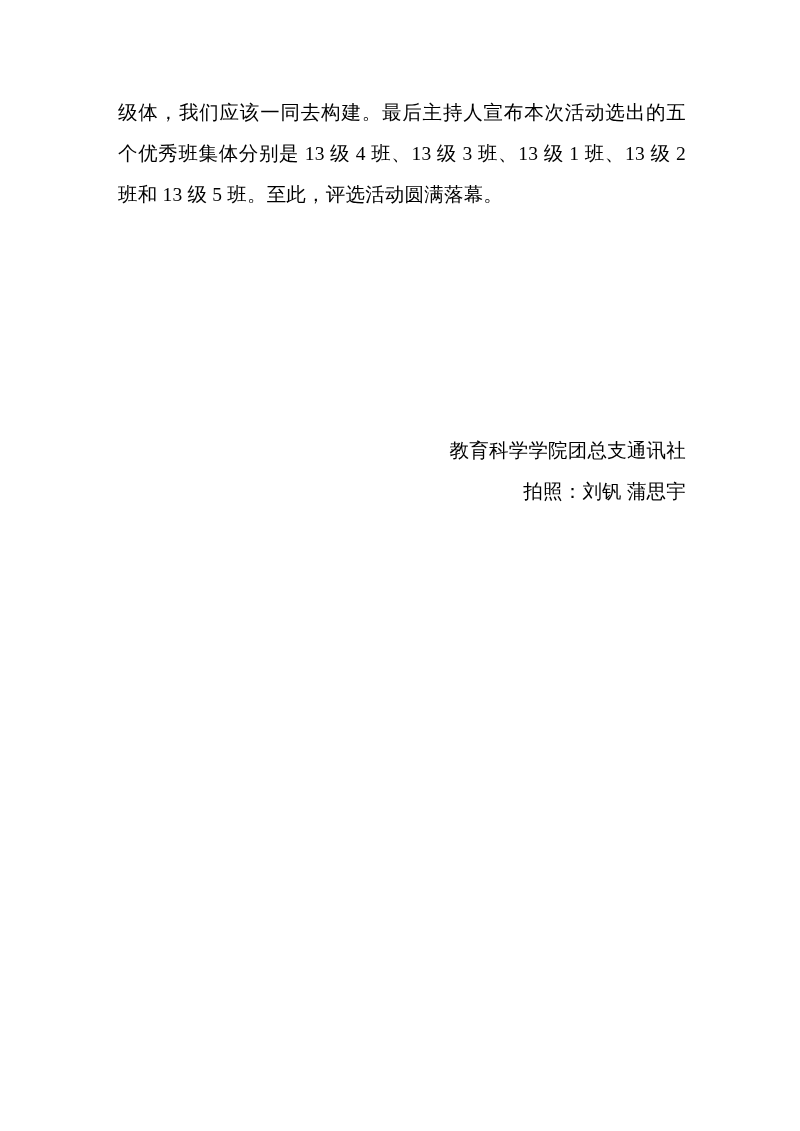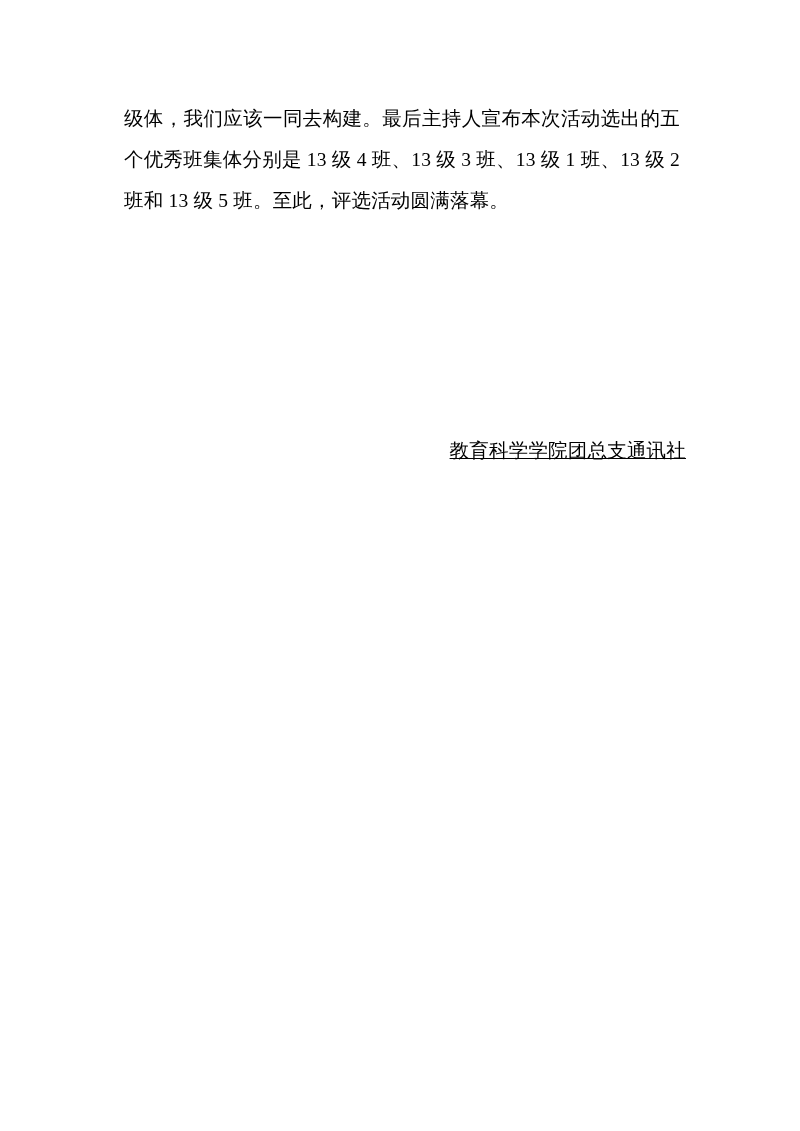--- a/index.html
+++ b/index.html
@@ -24,47 +24,47 @@
     left: 118px;
     top: 92px;
     width: 568px;
   }
   .para {
     font-size: 19.5px;
     line-height: 41px;
     color: #000000;
     text-align: justify;
     text-justify: inter-ideograph;
-    margin: 6px;
+    margin: 0;
     letter-spacing: 0.2px;
   }
   .para.indent {
     text-indent: 40px;
   }
   .signature-block {
     position: absolute;
     left: 118px;
     top: 430px;
     width: 568px;
     text-align: right;
   }
   .sig-line {
     font-size: 19.5px;
     line-height: 41px;
     color: #000000;
     letter-spacing: 0.2px;
-    text-decoration: underline;
   }
 </style>
 </head>
 <body>
 
 <div class="page">
 
   <div class="content">
     <p class="para">级体，我们应该一同去构建。最后主持人宣布本次活动选出的五个优秀班集体分别是 13 级 4 班、13 级 3 班、13 级 1 班、13 级 2 班和 13 级 5 班。至此，评选活动圆满落幕。</p>
   </div>
 
   <div class="signature-block">
     <div class="sig-line">教育科学学院团总支通讯社</div>
+    <div class="sig-line">拍照：刘钒 蒲思宇</div>
   </div>
 
 </div>
 
 </body></html>

